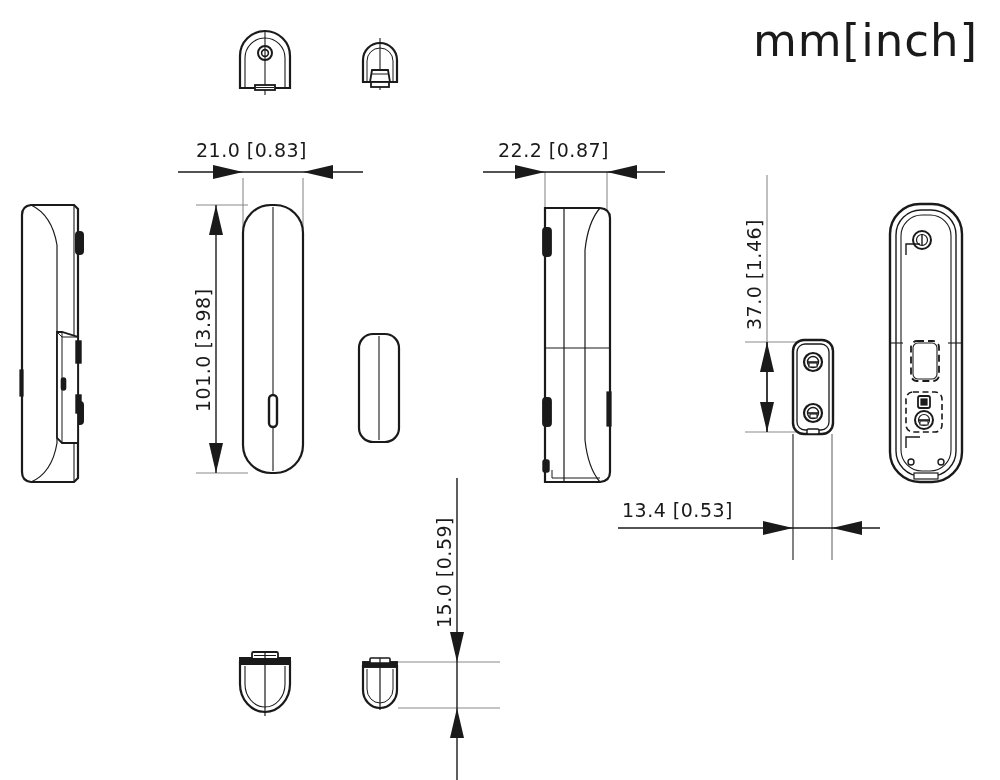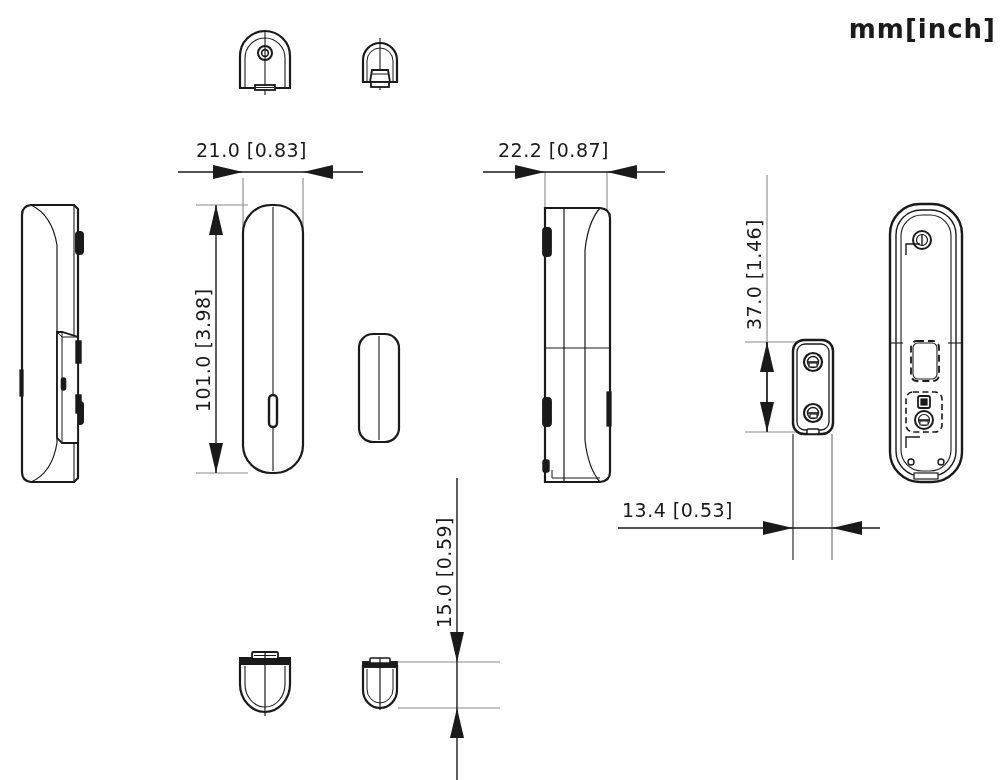--- a/index.html
+++ b/index.html
@@ -17,28 +17,27 @@
     background: #ffffff;
     overflow: hidden;
   }
   #drawing-sheet svg {
     position: absolute;
     top: 0;
     left: 0;
   }
   .unit-title {
     position: absolute;
-    right: 4px;
+    right: 22px;
     top: 14px;
     font-family: "DejaVu Sans", sans-serif;
-    font-size: 26px;
+    font-size: 45px;
     letter-spacing: 1px;
     color: #1a1a1a;
     white-space: nowrap;
-    font-weight: bold;
   }
   text.dim-text {
     font-family: "DejaVu Sans", sans-serif;
     font-size: 19px;
     fill: #1a1a1a;
     letter-spacing: 0.5px;
   }
 </style>
 </head>
 <body>

